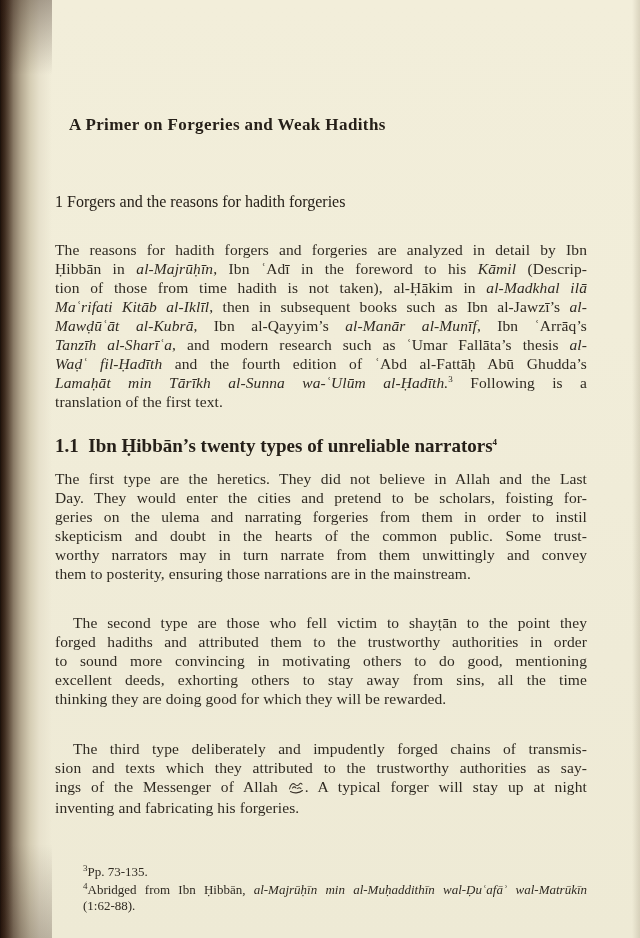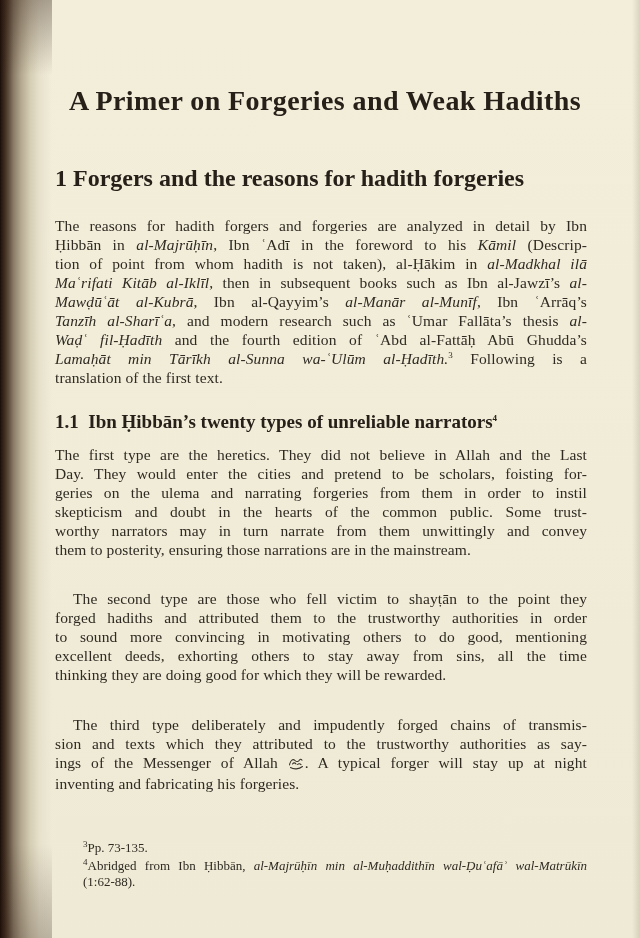--- a/index.html
+++ b/index.html
@@ -10,23 +10,23 @@
         color:#2f2a22;}
   .gutter{position:absolute;left:0;top:0;bottom:0;width:52px;pointer-events:none;
         background:linear-gradient(90deg,#170f0a 0%,#2a1a10 3%,#3f2d20 9%,#5c4a3a 16%,
                    #8a7b67 26%,#b3a78f 40%,#d5cdb4 58%,#e7e1cc 76%,rgba(240,236,218,0) 100%);}
   .gutter:after{content:"";position:absolute;inset:0;
         background:linear-gradient(180deg,rgba(40,20,12,.35) 0%,rgba(40,20,12,0) 8%,
                    rgba(40,20,12,0) 90%,rgba(40,20,12,.25) 100%);}
   .right-edge{position:absolute;right:0;top:0;bottom:0;width:8px;pointer-events:none;
         background:linear-gradient(270deg,rgba(160,150,125,.30),rgba(160,150,125,0));}
   .content{position:absolute;left:55px;top:0;width:532px;}
-  .title{margin-top:84px;font-size:28px;line-height:34px;font-weight:700;
+  .title{margin-top:108px;font-size:17px;line-height:34px;font-weight:700;
         letter-spacing:.4px;color:#262019;text-indent:14px;}
-  .h-sec{margin-top:47px;font-size:24px;line-height:26px;font-weight:700;color:#262019;}
+  .h-sec{margin-top:47px;font-size:16px;line-height:26px;font-weight:400;color:#262019;}
   .h-sub{margin-top:22px;font-size:19px;line-height:26px;font-weight:700;color:#262019;
         white-space:pre-wrap;}
   .para{font-size:15.5px;}
   .para .line{line-height:19px;text-align:justify;text-align-last:justify;
         letter-spacing:.1px;}
   .para .line.last{text-align-last:left;}
   .p-intro{margin-top:25px;}
   .p-b{margin-top:10px;}
   .p-c{margin-top:30px;}
   .p-d{margin-top:31px;}
@@ -48,21 +48,21 @@
   <div class="right-edge"></div>
 
   <div class="content">
     <div class="title">A Primer on Forgeries and Weak Hadiths</div>
 
     <div class="h-sec">1 Forgers and the reasons for hadith forgeries</div>
 
     <div class="para p-intro">
         <div class="line"><span>The reasons for hadith forgers and forgeries are analyzed in detail by Ibn</span></div>
         <div class="line"><span>Ḥibbān in </span><span class="it">al-Majrūḥīn</span><span>, Ibn ʿAdī in the foreword to his </span><span class="it">Kāmil</span><span> (Descrip-</span></div>
-        <div class="line"><span>tion of point from whom hadith is not taken), al-Ḥākim in </span><span class="it">al-Madkhal ilā</span></div>
+        <div class="line"><span>tion of those from time hadith is not taken), al-Ḥākim in </span><span class="it">al-Madkhal ilā</span></div>
         <div class="line"><span class="it">Maʿrifati Kitāb al-Iklīl</span><span>, then in subsequent books such as Ibn al-Jawzī’s </span><span class="it">al-</span></div>
         <div class="line"><span class="it">Mawḍūʿāt al-Kubrā</span><span>, Ibn al-Qayyim’s </span><span class="it">al-Manār al-Munīf</span><span>, Ibn ʿArrāq’s</span></div>
         <div class="line"><span class="it">Tanzīh al-Sharīʿa</span><span>, and modern research such as ʿUmar Fallāta’s thesis </span><span class="it">al-</span></div>
         <div class="line"><span class="it">Waḍʿ fil-Ḥadīth</span><span> and the fourth edition of ʿAbd al-Fattāḥ Abū Ghudda’s</span></div>
         <div class="line"><span class="it">Lamaḥāt min Tārīkh al-Sunna wa-ʿUlūm al-Ḥadīth.</span><sup>3</sup><span> Following is a</span></div>
         <div class="line last"><span>translation of the first text.</span></div>
       </div>
 
     <div class="h-sub"><span>1.1  Ibn Ḥibbān’s twenty types of unreliable narrators</span><sup>4</sup></div>
 

